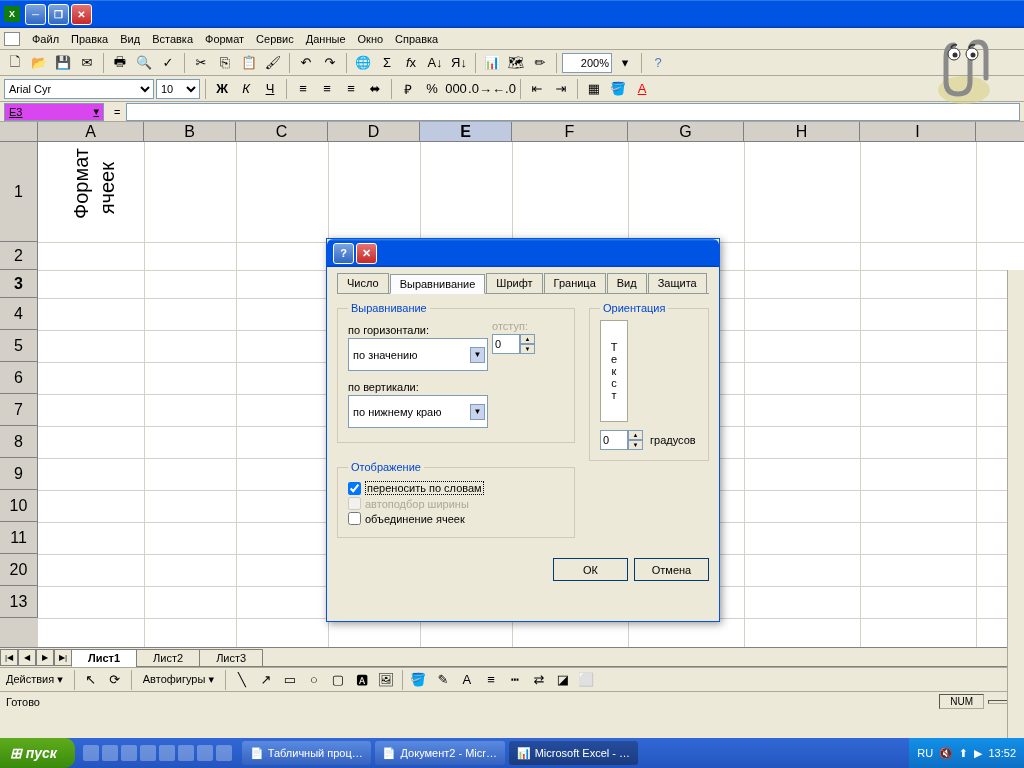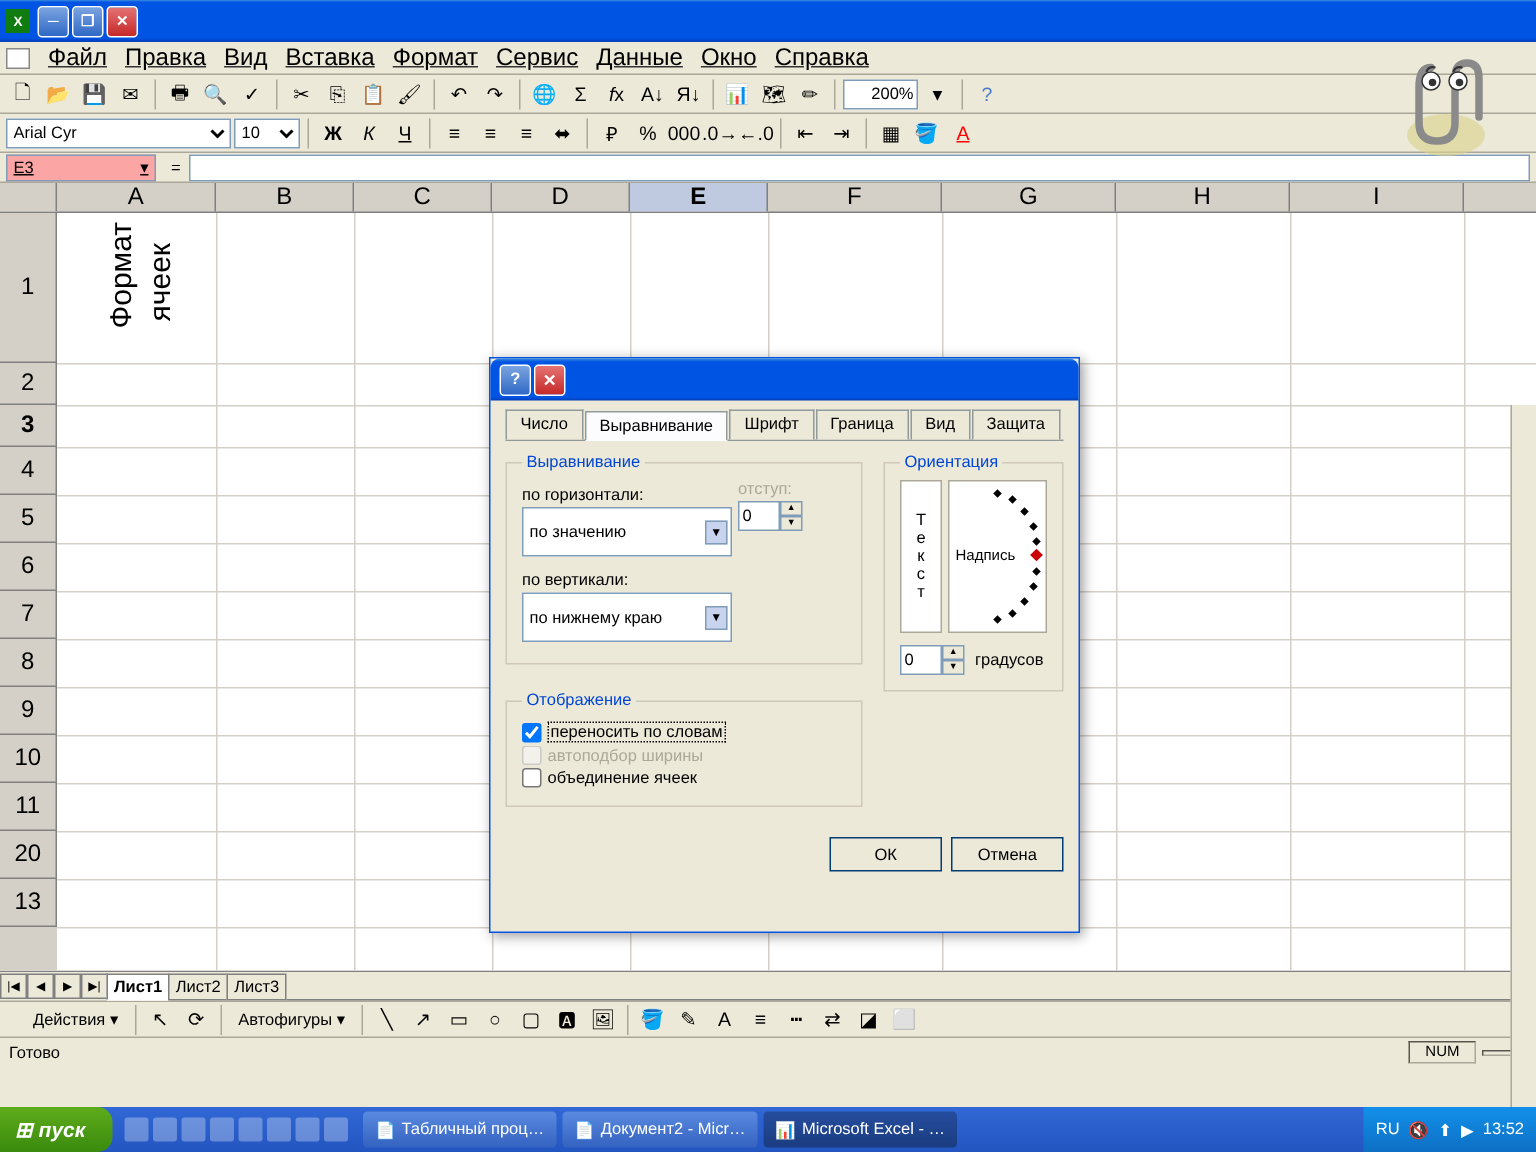--- a/index.html
+++ b/index.html
@@ -10,32 +10,32 @@
 .titlebar .app-icon { width: 16px; height: 16px; background: #107c10; margin-right: 5px; display: inline-flex; align-items: center; justify-content: center; font-size: 9px; font-weight: bold; }
 .titlebar .title { font-size: 14px; font-weight: bold; font-style: italic; flex: 1; }
 .win-btns { display: flex; gap: 2px; }
 .win-btn { width: 21px; height: 21px; border: 1px solid white; border-radius: 3px; display: flex; align-items: center; justify-content: center; font-size: 10px; font-weight: bold; color: white; }
 .win-min, .win-max { background: linear-gradient(to bottom, #7ba4e0, #2f68c5); }
 .win-close { background: linear-gradient(to bottom, #e57373, #c62828); }
 
 
 .menubar { height: 22px; background: #ece9d8; display: flex; align-items: center; padding: 0 4px; border-bottom: 1px solid #aca899; }
 .menubar .m-icon { width: 16px; height: 14px; margin-right: 6px; background: #fff; border: 1px solid #888; }
-.menubar span { padding: 2px 6px; font-size: 16px; text-decoration: underline; text-decoration-color: #333; cursor: default; }
+.menubar span { padding: 2px 6px; font-size: 11px; text-decoration-color: #333; cursor: default; }
 
 
 .toolbar { height: 26px; background: #ece9d8; display: flex; align-items: center; padding: 2px 4px; border-bottom: 1px solid #aca899; gap: 2px; }
 .tb-btn { width: 22px; height: 22px; display: inline-flex; align-items: center; justify-content: center; border: 1px solid transparent; font-size: 13px; }
 .tb-sep { width: 1px; height: 20px; background: #aca899; margin: 0 3px; }
 .font-select { height: 20px; border: 1px solid #7f9db9; background: white; font-size: 11px; }
 .zoom-box { width: 50px; height: 20px; border: 1px solid #7f9db9; background: white; font-size: 11px; padding: 0 2px; display: flex; align-items: center; justify-content: flex-end; }
 
 
 .formula-bar { height: 20px; background: #ece9d8; display: flex; align-items: center; border-bottom: 1px solid #aca899; }
-.name-box { width: 100px; height: 18px; border: 1px solid #7f9db9; background: #fca5a5; margin: 0 4px; padding: 0 4px; font-size: 11px; display: flex; align-items: center; text-decoration: underline; }
+.name-box { width: 100px; height: 18px; border: 1px solid #7f9db9; background: #d946ef; margin: 0 4px; padding: 0 4px; font-size: 11px; display: flex; align-items: center; text-decoration: underline; }
 .fx-area { flex: 1; height: 18px; border: 1px solid #7f9db9; background: white; margin-right: 4px; }
 
 
 .grid-area { position: relative; background: white; height: 525px; }
 .col-headers { display: flex; height: 20px; background: #d4d0c8; border-bottom: 1px solid #808080; }
 .corner { width: 38px; border-right: 1px solid #808080; background: #d4d0c8; }
 .col-h { border-right: 1px solid #808080; text-align: center; font-size: 16px; font-family: Arial; display: flex; align-items: center; justify-content: center; }
 .col-h.active { background: #bfc9e0; font-weight: bold; }
 .grid-body { display: flex; height: 505px; }
 .row-headers { width: 38px; background: #d4d0c8; }
@@ -47,25 +47,25 @@
 .gcol { position: absolute; top: 0; bottom: 0; border-right: 1px solid #d4d0c8; }
 .grow { position: absolute; left: 0; right: 0; border-bottom: 1px solid #d4d0c8; }
 .cell-text { position: absolute; font-family: Arial; font-size: 20px; writing-mode: vertical-rl; transform: rotate(180deg); }
 .active-cell { position: absolute; border: 2px solid black; }
 .scroll-v { position: absolute; right: 0; top: 148px; width: 17px; height: 505px; background: #ece9d8; border-left: 1px solid #aca899; }
 
 
 .sheet-bar { height: 20px; background: #ece9d8; display: flex; align-items: center; border-top: 1px solid #808080; }
 .sheet-nav { display: flex; }
 .sheet-nav-btn { width: 18px; height: 17px; border: 1px solid #808080; background: #ece9d8; font-size: 8px; display: flex; align-items: center; justify-content: center; }
-.sheet-tab { padding: 2px 4px; background: #ece9d8; border: 1px solid #808080; font-size: 11px; margin-left: -1px; }
+.sheet-tab { padding: 2px 16px; background: #ece9d8; border: 1px solid #808080; font-size: 11px; margin-left: -1px; }
 .sheet-tab.active { background: white; font-weight: bold; border-bottom-color: white; }
 
 
-.draw-bar { height: 24px; background: #ece9d8; display: flex; align-items: center; padding: 2px 16px; border-top: 1px solid #aca899; gap: 2px; font-size: 11px; }
+.draw-bar { height: 24px; background: #ece9d8; display: flex; align-items: center; padding: 2px 0; border-top: 1px solid #aca899; gap: 2px; font-size: 11px; }
 .draw-btn { padding: 2px 6px; }
 
 
 .status-bar { height: 20px; background: #ece9d8; display: flex; align-items: center; padding: 0 6px; border-top: 1px solid #aca899; font-size: 11px; }
 .status-bar .spacer { flex: 1; }
 .status-cell { border: 1px inset #aca899; padding: 1px 10px; margin-left: 4px; font-size: 10px; }
 
 
 .taskbar { position: absolute; bottom: 0; left: 0; right: 0; height: 30px; background: linear-gradient(to bottom, #3168d5, #2355c0); display: flex; align-items: center; }
 .start-btn { height: 30px; background: linear-gradient(to bottom, #5eac1c, #3a8a0d); color: white; font-weight: bold; font-style: italic; padding: 0 18px 0 10px; display: flex; align-items: center; border-radius: 0 10px 10px 0; font-size: 14px; }
@@ -429,34 +429,20 @@
           <div style="display:flex; gap:4px">
             <div class="orient-box">
               <div id="orient-v">
                   <div>Т</div>
                   <div>е</div>
                   <div>к</div>
                   <div>с</div>
                   <div>т</div>
                 </div>
             </div>
-            <div class="orient-dial">
-              <span style="position:absolute; left:4px; top:44px; font-size:10px">Надпись</span>
-              <div class="dial-dot" style="left:30px; top:6px"></div>
-              <div class="dial-dot" style="left:40px; top:10px"></div>
-              <div class="dial-dot" style="left:48px; top:18px"></div>
-              <div class="dial-dot" style="left:54px; top:28px"></div>
-              <div class="dial-dot" style="left:56px; top:38px"></div>
-              <div class="dial-dot red" style="left:55px; top:46px"></div>
-              <div class="dial-dot" style="left:56px; top:58px"></div>
-              <div class="dial-dot" style="left:54px; top:68px"></div>
-              <div class="dial-dot" style="left:48px; top:78px"></div>
-              <div class="dial-dot" style="left:40px; top:86px"></div>
-              <div class="dial-dot" style="left:30px; top:90px"></div>
-            </div>
           </div>
           <div style="display:flex; align-items:center; gap:6px; margin-top:8px">
             <div class="spinner">
               <input value="0" style="">
               <div class="spin-btns">
                   <div class="spin-btn">▲</div>
                   <div class="spin-btn">▼</div>
                 </div>
             </div>
             <span>градусов</span>

